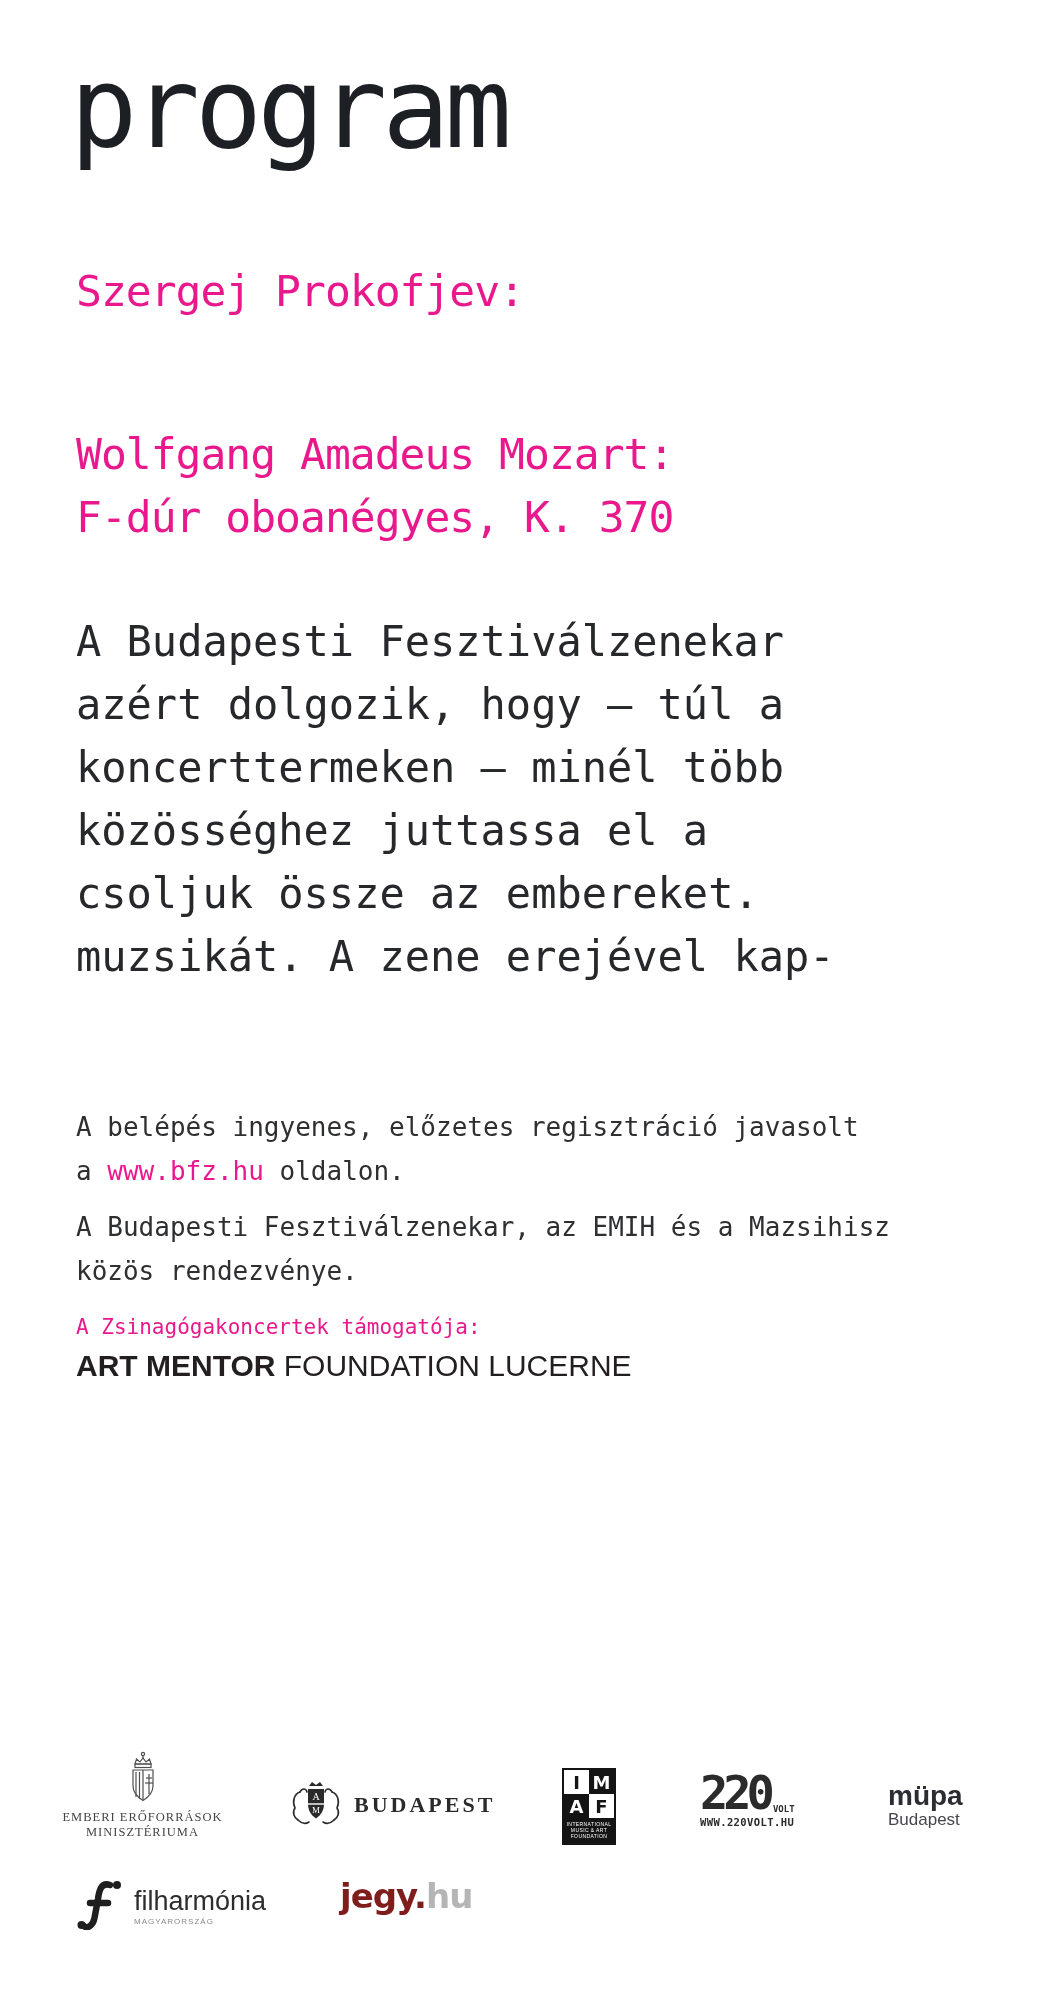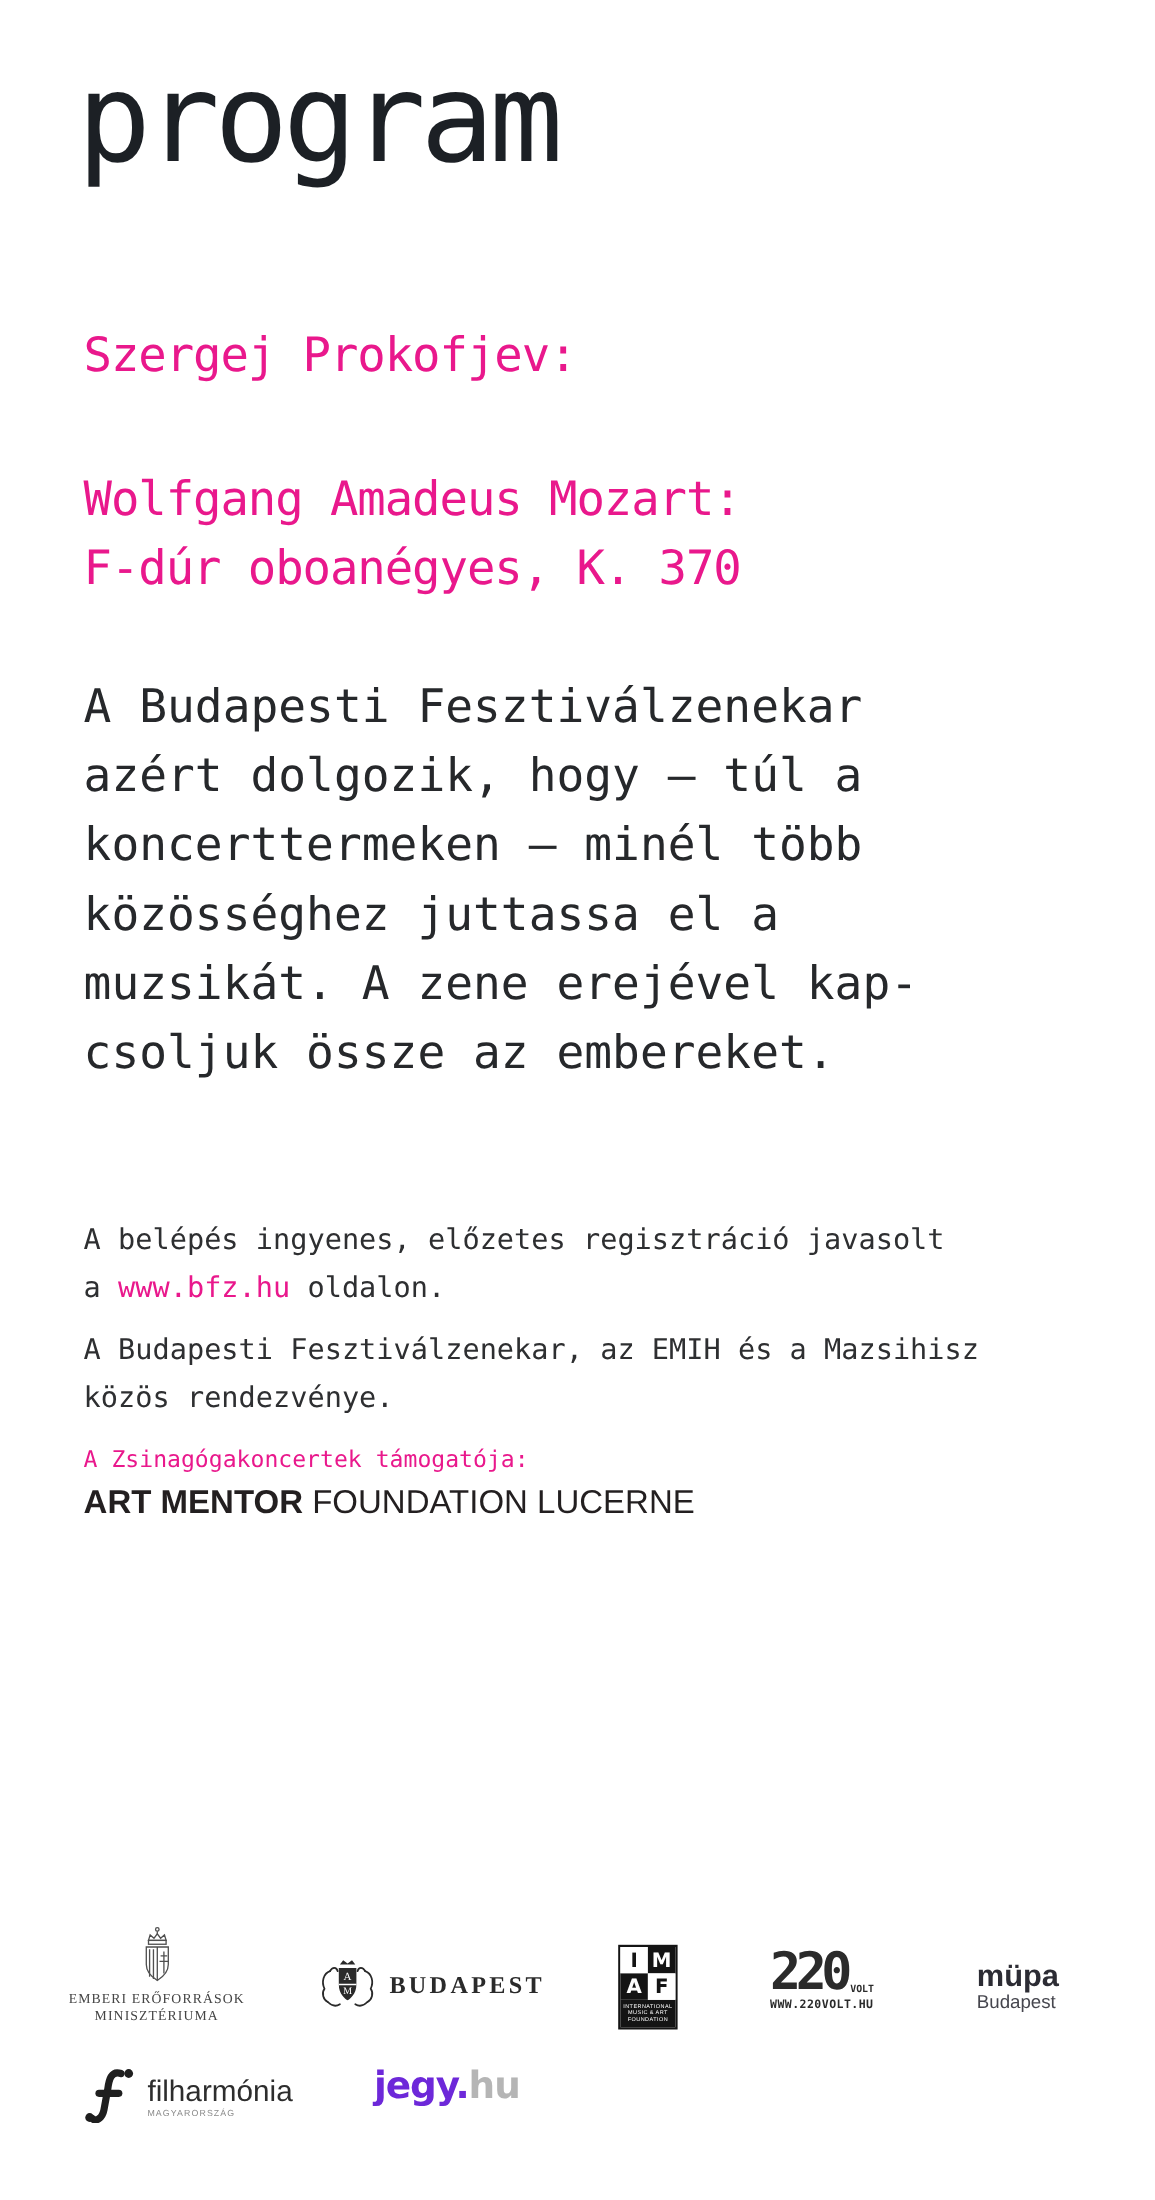--- a/index.html
+++ b/index.html
@@ -6,21 +6,21 @@
   .page{position:relative;width:1050px;height:2000px;background:#ffffff;overflow:hidden;
         font-family:"DejaVu Sans Mono",monospace;}
   .mono{font-family:"DejaVu Sans Mono",monospace;}
   .sans{font-family:"Liberation Sans",sans-serif;}
 
   .title{position:absolute;left:70px;top:52px;margin:0;font-weight:normal;
          font-size:112px;line-height:1;letter-spacing:-5px;color:#1c2025;}
 
   .pink{color:#e9188c;}
   .heading-block{position:absolute;left:76px;font-size:43px;line-height:63px;letter-spacing:-1px;}
-  .hb1{top:292px;}
+  .hb1{top:260px;}
   .hb2{top:423px;}
 
   .mission{position:absolute;left:76px;top:610px;font-size:42px;line-height:63px;
            letter-spacing:0;color:#26282b;}
 
   .small-par{position:absolute;left:76px;font-size:26px;line-height:44px;color:#2e2f31;}
   .sp1{top:1105px;}
   .sp2{top:1205px;}
   .link{color:#e9188c;}
 
@@ -59,21 +59,21 @@
   .mupa .m2{font-family:"Liberation Sans",sans-serif;font-size:17px;line-height:20px;color:#46464e;font-weight:normal;}
 
   
   .filharmonia{left:76px;top:1876px;display:flex;align-items:center;}
   .filharmonia .text-wrap{margin-left:8px;padding-top:6px;}
   .filharmonia .name{font-family:"Liberation Sans",sans-serif;font-size:27px;line-height:30px;color:#2d2d2d;}
   .filharmonia .sub{font-family:"Liberation Sans",sans-serif;font-size:8px;letter-spacing:1px;color:#8a8a8a;margin-top:1px;}
 
   .jegyhu{left:340px;top:1876px;font-family:"DejaVu Sans",sans-serif;font-weight:bold;
           font-size:34px;line-height:40px;letter-spacing:-1px;}
-  .jegyhu .dark{color:#6d28d9;}
+  .jegyhu .dark{color:#7f1d1d;}
   .jegyhu .gray{color:#b5b5b5;}
 </style>
 </head>
 <body>
 
 <div class="page">
 
   <h1 class="title mono">program</h1>
 
   <section class="heading-block hb1 pink mono">
@@ -83,22 +83,22 @@
   <section class="heading-block hb2 pink mono">
     <div>Wolfgang Amadeus Mozart:</div>
     <div>F-dúr oboanégyes, K. 370</div>
   </section>
 
   <section class="mission mono">
     <div>A Budapesti Fesztiválzenekar</div>
     <div>azért dolgozik, hogy – túl a</div>
     <div>koncerttermeken – minél több</div>
     <div>közösséghez juttassa el a</div>
+    <div>csoljuk össze az embereket.</div>
     <div>muzsikát. A zene erejével kap-</div>
-    <div>csoljuk össze az embereket.</div>
   </section>
 
   <section class="small-par sp1 mono">
     <div>A belépés ingyenes, előzetes regisztráció javasolt</div>
     <div><span>a </span><span class="link">www.bfz.hu</span><span> oldalon.</span></div>
   </section>
 
   <section class="small-par sp2 mono">
     <div>A Budapesti Fesztiválzenekar, az EMIH és a Mazsihisz</div>
     <div>közös rendezvénye.</div>

